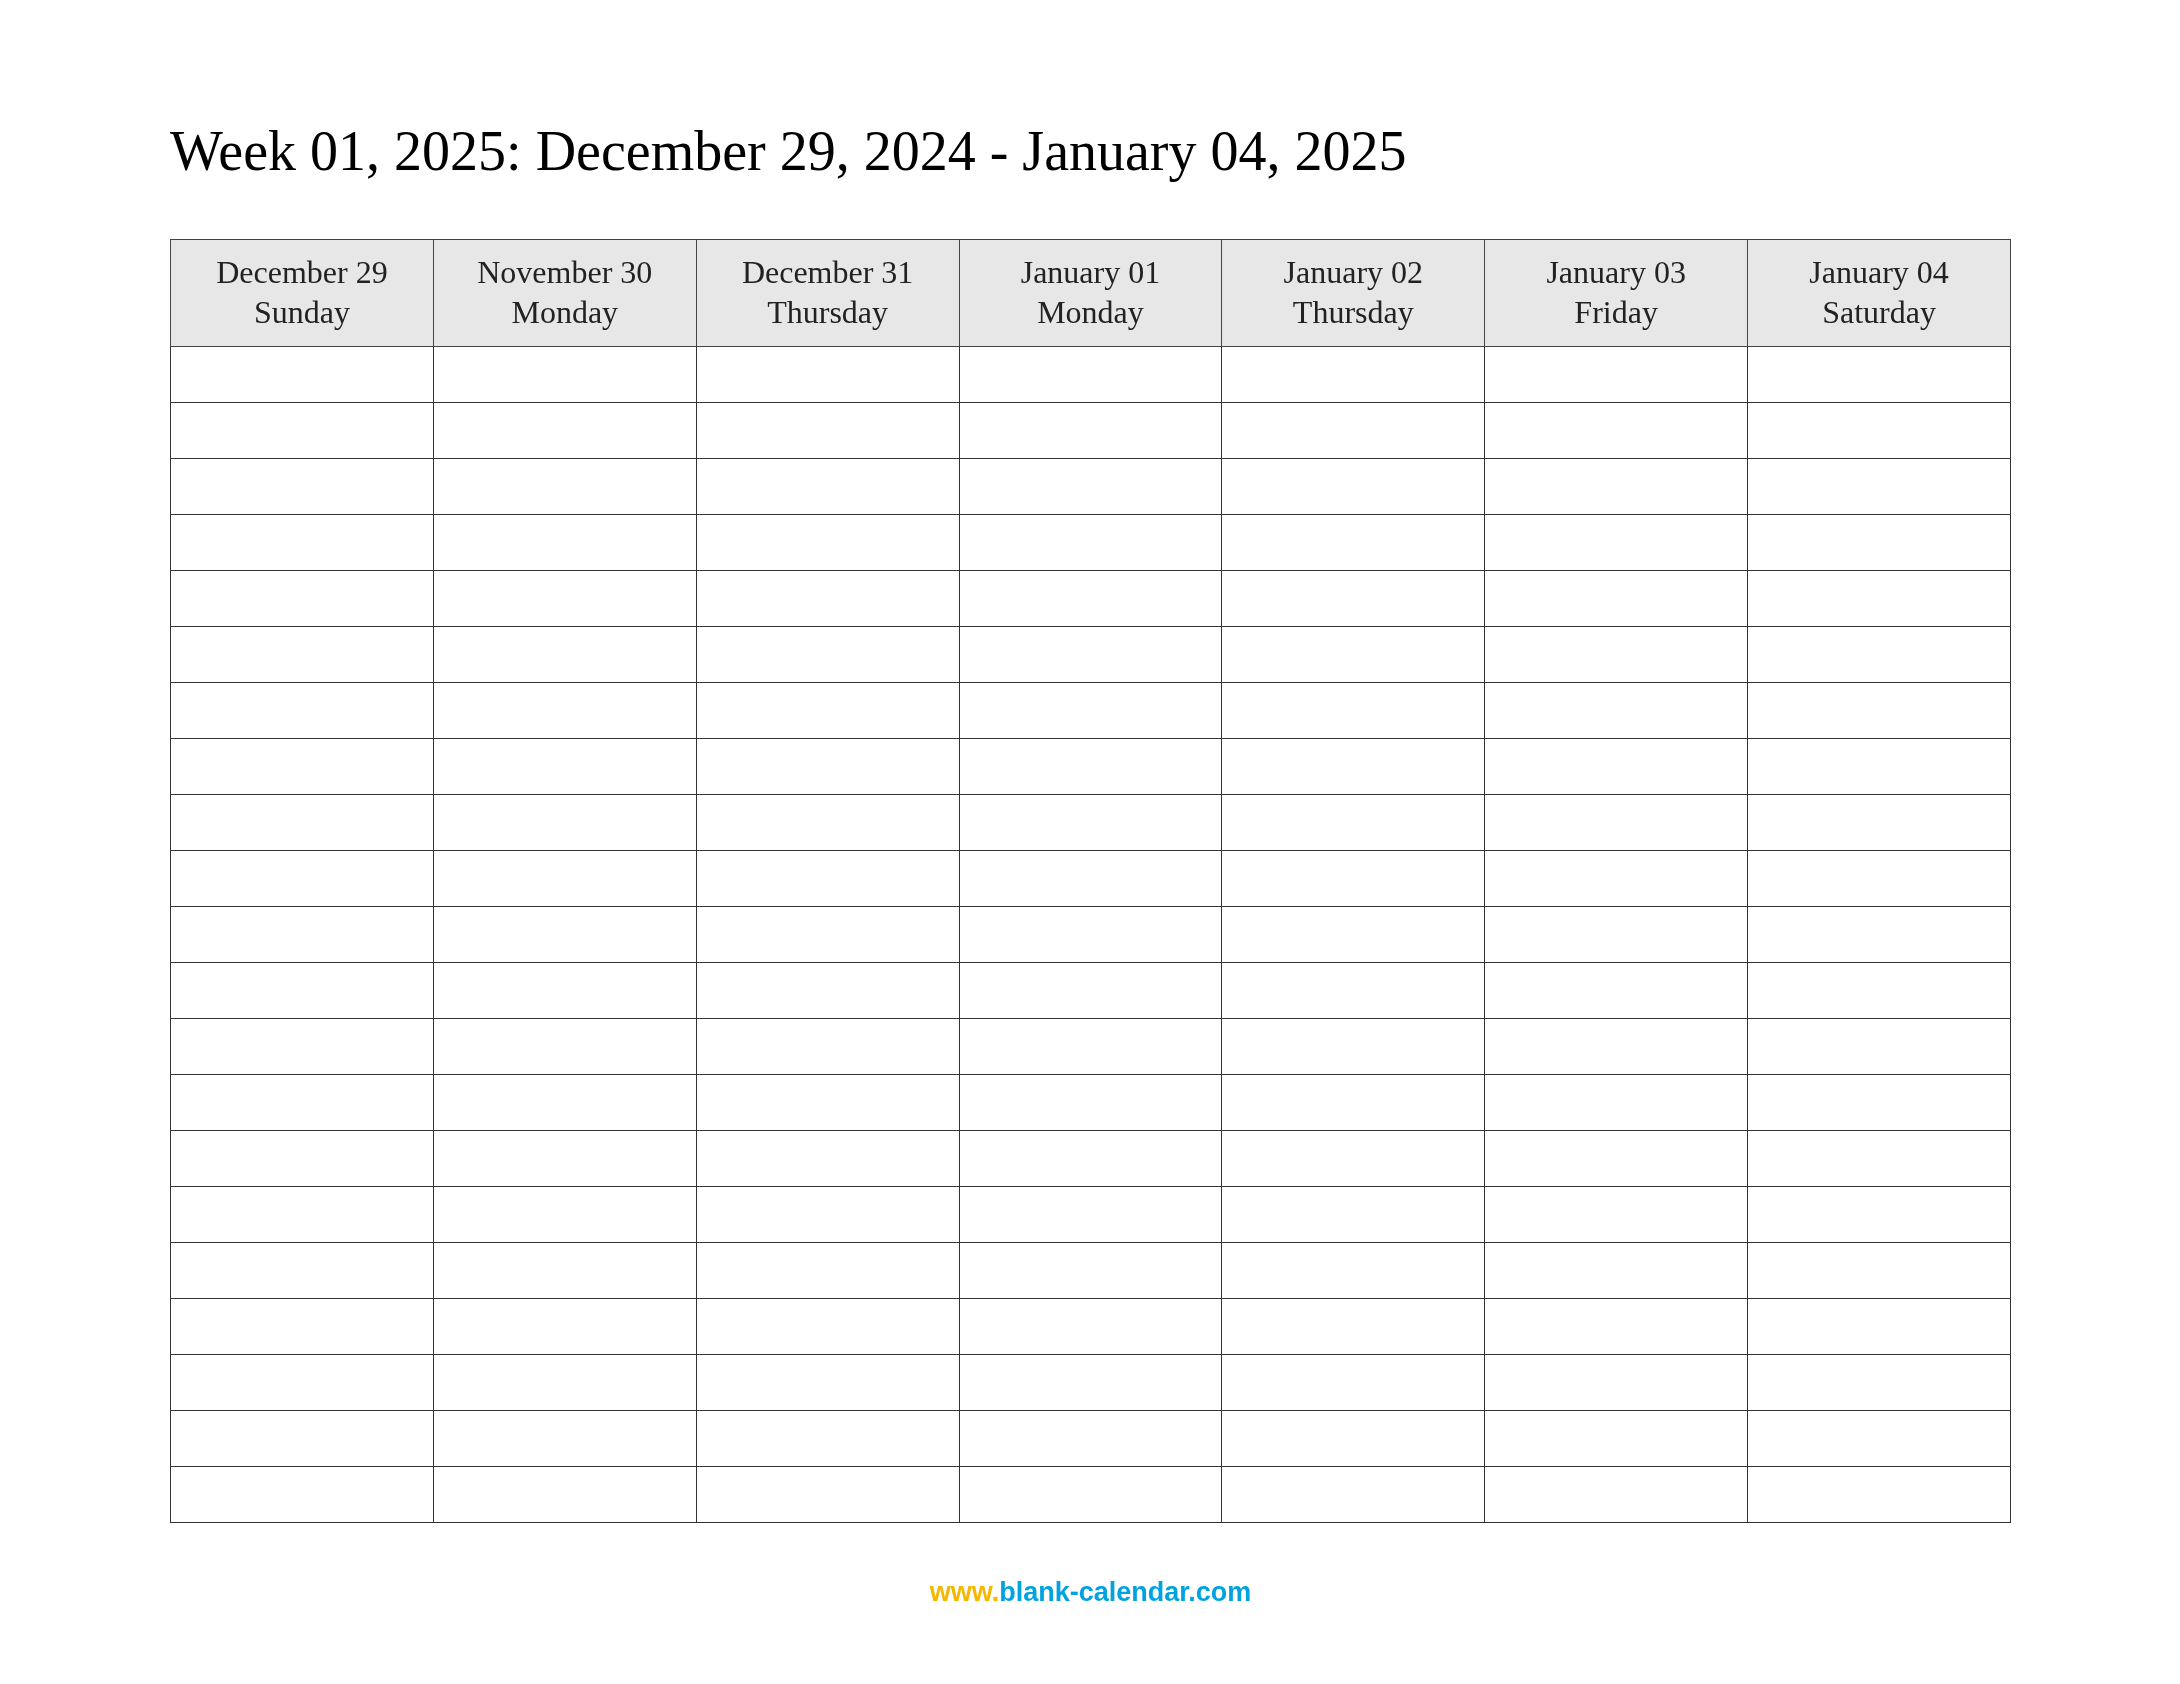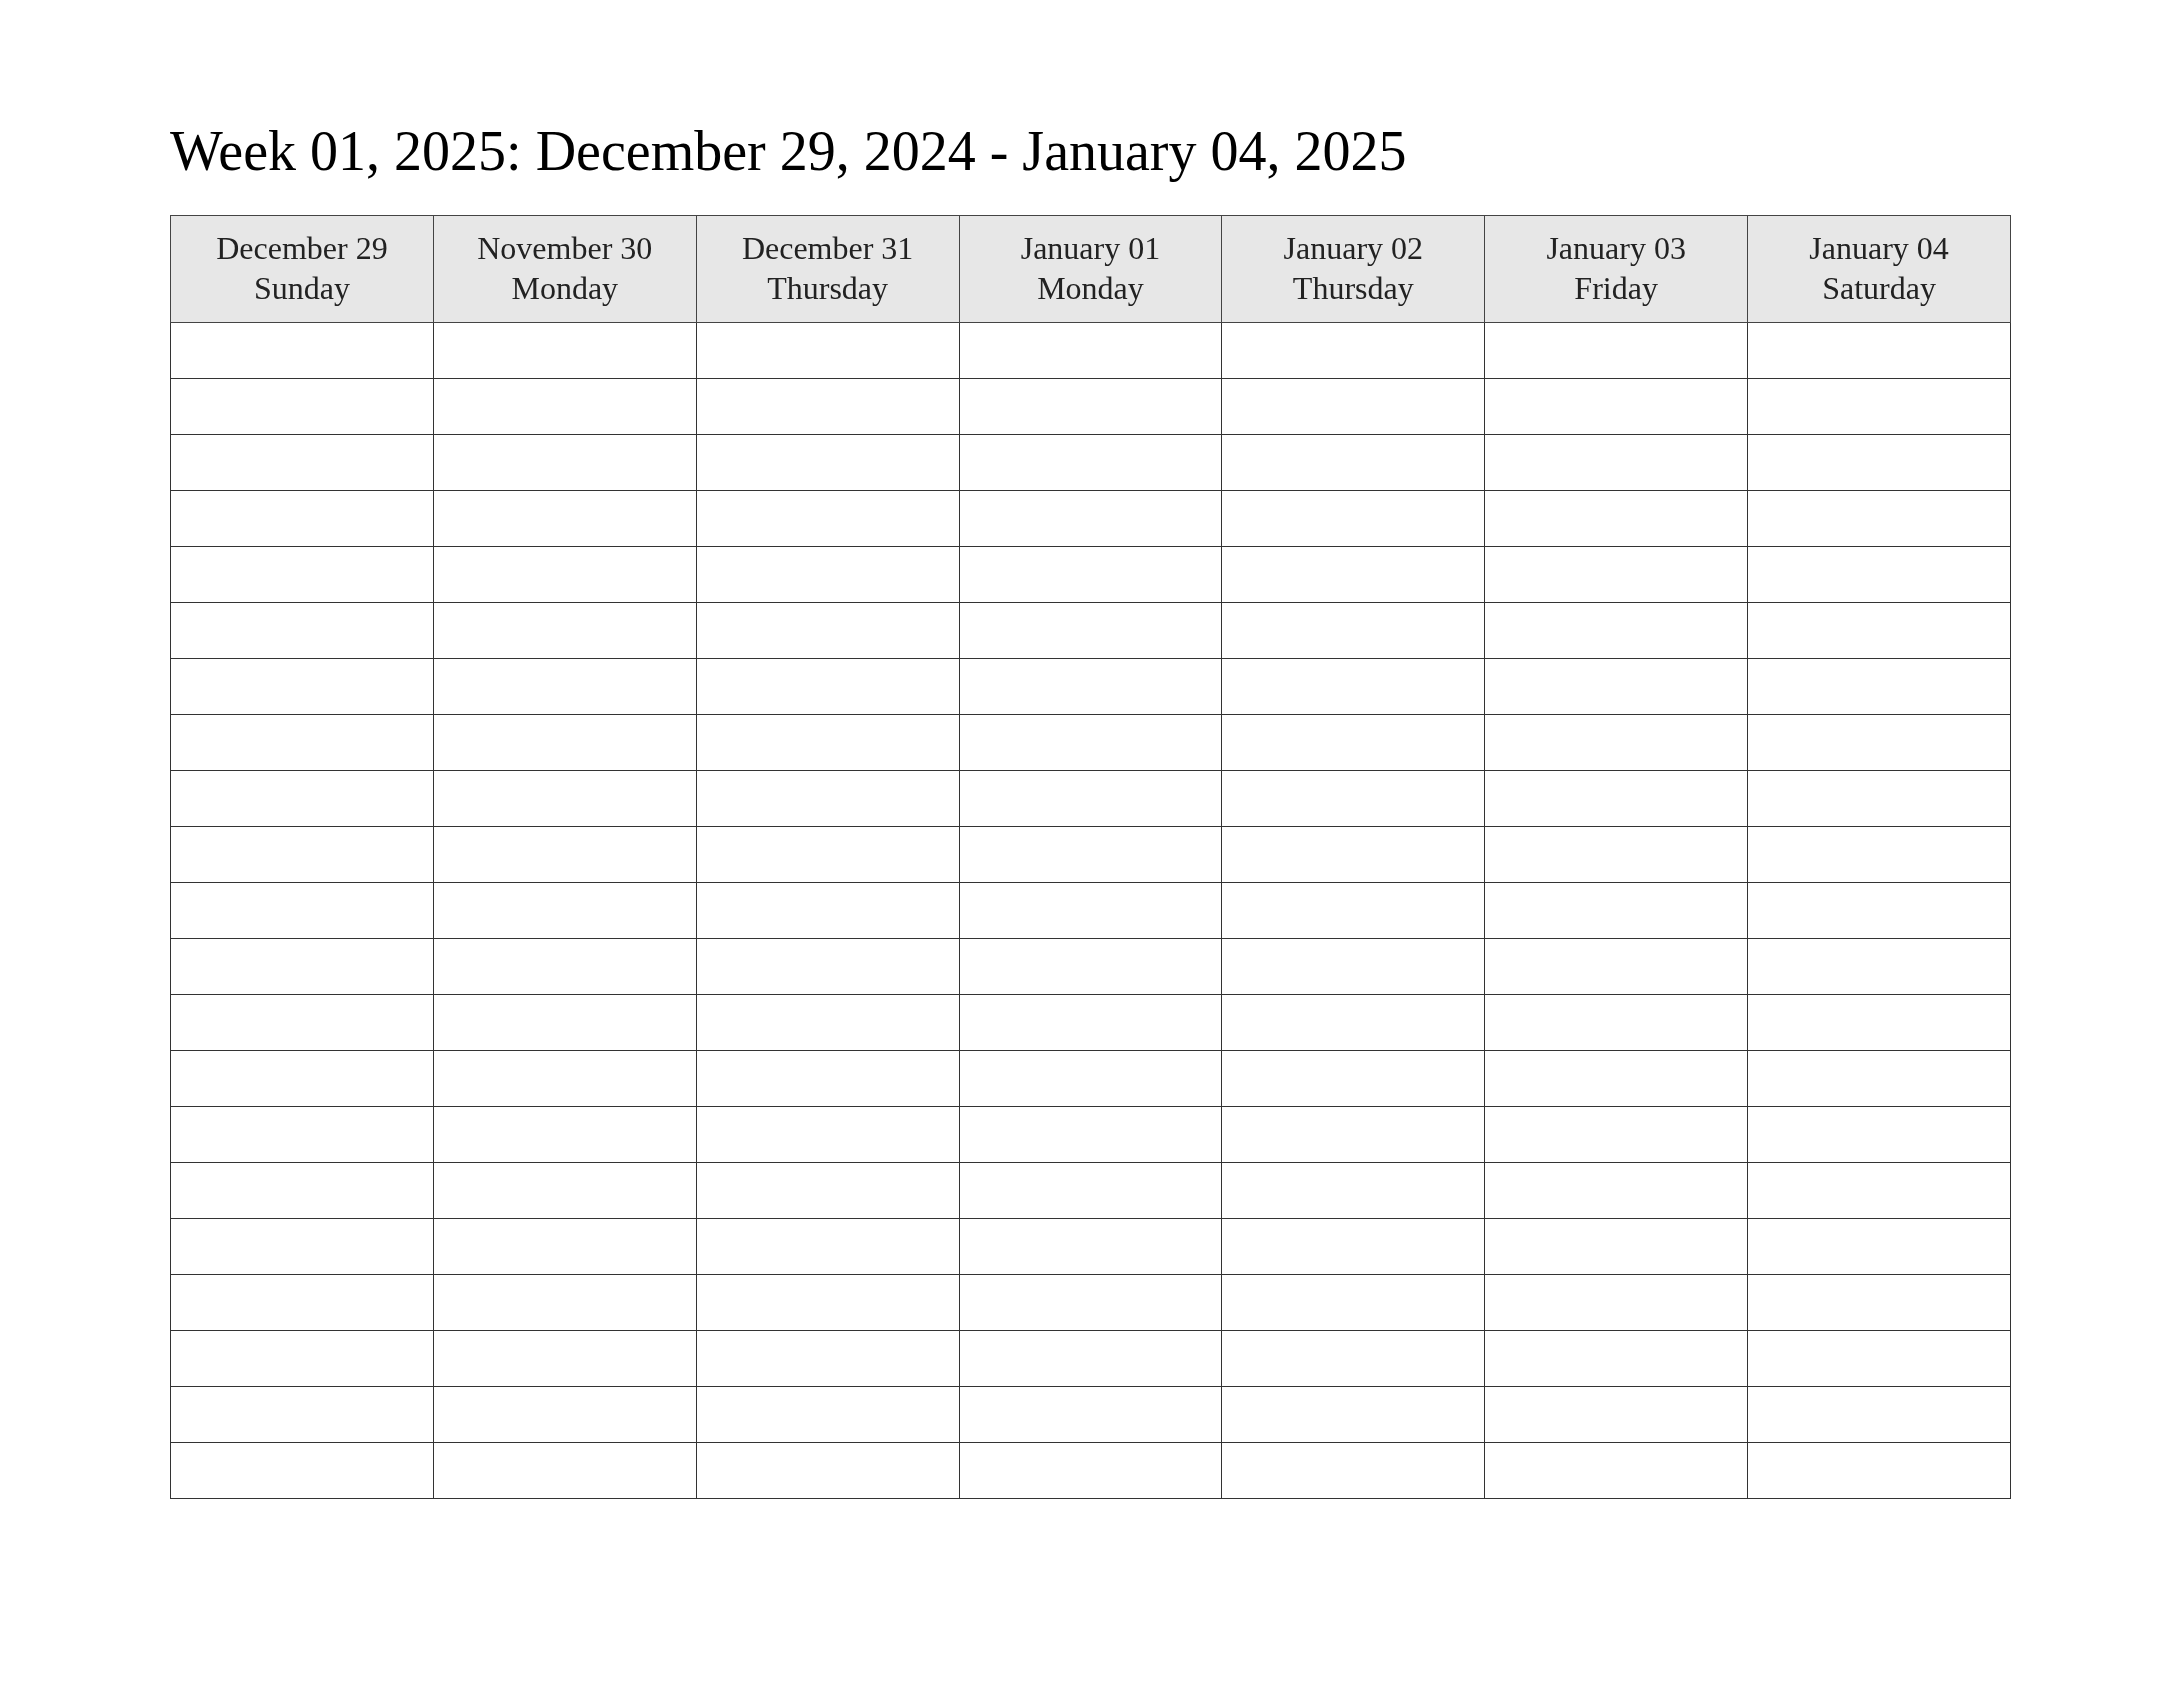--- a/index.html
+++ b/index.html
@@ -14,21 +14,21 @@
   .page {
     width: 2181px;
     height: 1685px;
     box-sizing: border-box;
     padding: 119px 170px 0 170px;
     position: relative;
   }
   .title {
     font-size: 56px;
     font-weight: 400;
-    margin-bottom: 32px;
+    margin-bottom: 56px;
     color: #000;
   }
   table.calendar {
     border-collapse: collapse;
     width: 100%;
     table-layout: fixed;
     padding-left: 43px;
   }
   table.calendar th {
     background: #e7e7e7;
@@ -290,15 +290,18 @@
           <td></td>
           <td></td>
           <td></td>
           <td></td>
           <td></td>
           <td></td>
         </tr>
       </tbody>
   </table>
 
+  <div class="footer-link">
+    <span class="www">www.</span><span class="domain">blank-calendar.com</span>
+  </div>
 
 </div>
 
 
 </body></html>

